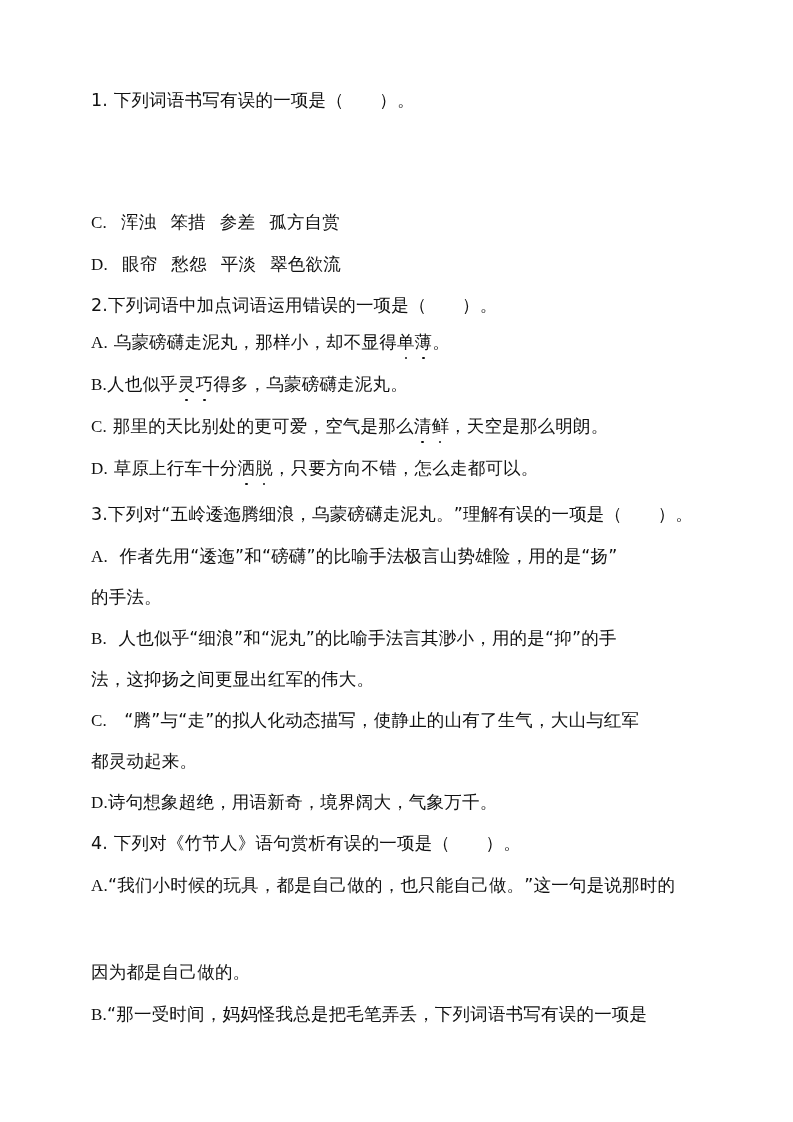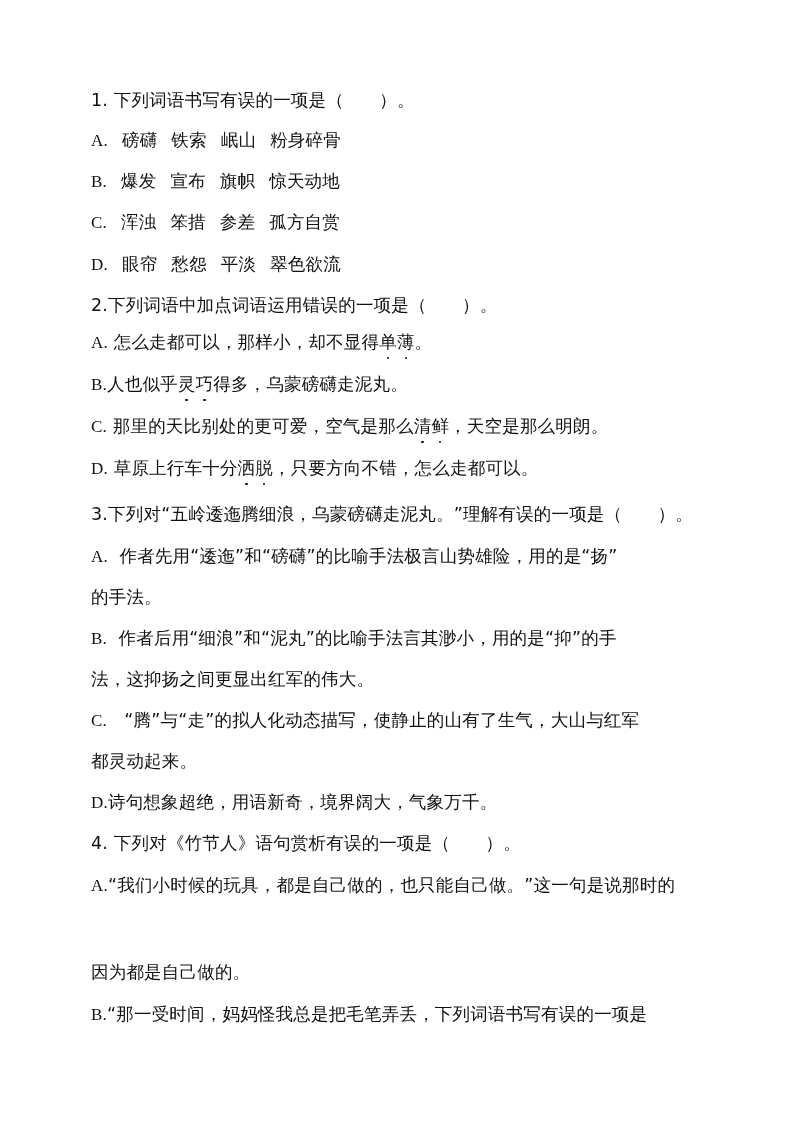--- a/index.html
+++ b/index.html
@@ -21,54 +21,48 @@
     width: 2.5px; height: 2.5px; margin-left: -1.25px; border-radius: 50%;
     background: #111;
   }
 </style>
 </head>
 <body>
 
 <div class="page">
 
   <div class="line" style="top:88px">1. 下列词语书写有误的一项是（　　）。</div>
-  <div class="line" style="top:128px">
-    <span class="lbl">A.</span><span class="gap"></span><span>磅礴</span><span class="gap"></span><span>铁索</span><span class="gap"></span><span>岷山</span><span class="gap"></span><span>粉身碎骨</span>
-  </div>
-  <div class="line" style="top:169px">
-    <span class="lbl">B.</span><span class="gap"></span><span>爆发</span><span class="gap"></span><span>宣布</span><span class="gap"></span><span>旗帜</span><span class="gap"></span><span>惊天动地</span>
-  </div>
   <div class="line" style="top:210px">
     <span class="lbl">C.</span><span class="gap"></span><span>浑浊</span><span class="gap"></span><span>笨措</span><span class="gap"></span><span>参差</span><span class="gap"></span><span>孤方自赏</span>
   </div>
   <div class="line" style="top:252px">
     <span class="lbl">D.</span><span class="gap"></span><span>眼帘</span><span class="gap"></span><span>愁怨</span><span class="gap"></span><span>平淡</span><span class="gap"></span><span>翠色欲流</span>
   </div>
 
   <div class="line" style="top:293px">2.下列词语中加点词语运用错误的一项是（　　）。</div>
   <div class="line" style="top:330px">
-    <span class="lbl">A.</span> <span>怎么走都可以，那样小，却不显得</span><span class="em">单</span><span class="em">薄</span><span>。</span>
+    <span class="lbl">A.</span> <span>乌蒙磅礴走泥丸，那样小，却不显得</span><span class="em">单</span><span class="em">薄</span><span>。</span>
   </div>
   <div class="line" style="top:372px">
     <span class="lbl">B.</span><span>人也似乎</span><span class="em">灵</span><span class="em">巧</span><span>得多，乌蒙磅礴走泥丸。</span>
   </div>
   <div class="line" style="top:456px">
     <span class="lbl">D.</span> <span>草原上行车十分</span><span class="em">洒</span><span class="em">脱</span><span>，只要方向不错，怎么走都可以。</span>
   </div>
   <div class="line" style="top:414px">
     <span class="lbl">C.</span> <span>那里的天比别处的更可爱，空气是那么</span><span class="em">清</span><span class="em">鲜</span><span>，天空是那么明朗。</span>
   </div>
 
   <div class="line" style="top:502px">3.下列对“五岭逶迤腾细浪，乌蒙磅礴走泥丸。”理解有误的一项是（　　）。</div>
   <div class="line" style="top:544px">
     <span class="lbl">A.</span>&nbsp;&nbsp;<span>作者先用“逶迤”和“磅礴”的比喻手法极言山势雄险，用的是“扬”</span>
   </div>
   <div class="line" style="top:585px">的手法。</div>
   <div class="line" style="top:626px">
-    <span class="lbl">B.</span>&nbsp;&nbsp;<span>作者后用“细浪”和“泥丸”的比喻手法言其渺小，用的是“抑”的手</span>
+    <span class="lbl">B.</span>&nbsp;&nbsp;<span>人也似乎“细浪”和“泥丸”的比喻手法言其渺小，用的是“抑”的手</span>
   </div>
   <div class="line" style="top:667px">法，这抑扬之间更显出红军的伟大。</div>
   <div class="line" style="top:708px">
     <span class="lbl">C.</span>&nbsp;&nbsp;&nbsp;<span>“腾”与“走”的拟人化动态描写，使静止的山有了生气，大山与红军</span>
   </div>
   <div class="line" style="top:749px">都灵动起来。</div>
   <div class="line" style="top:790px">
     <span class="lbl">D.</span><span>诗句想象超绝，用语新奇，境界阔大，气象万千。</span>
   </div>
 

